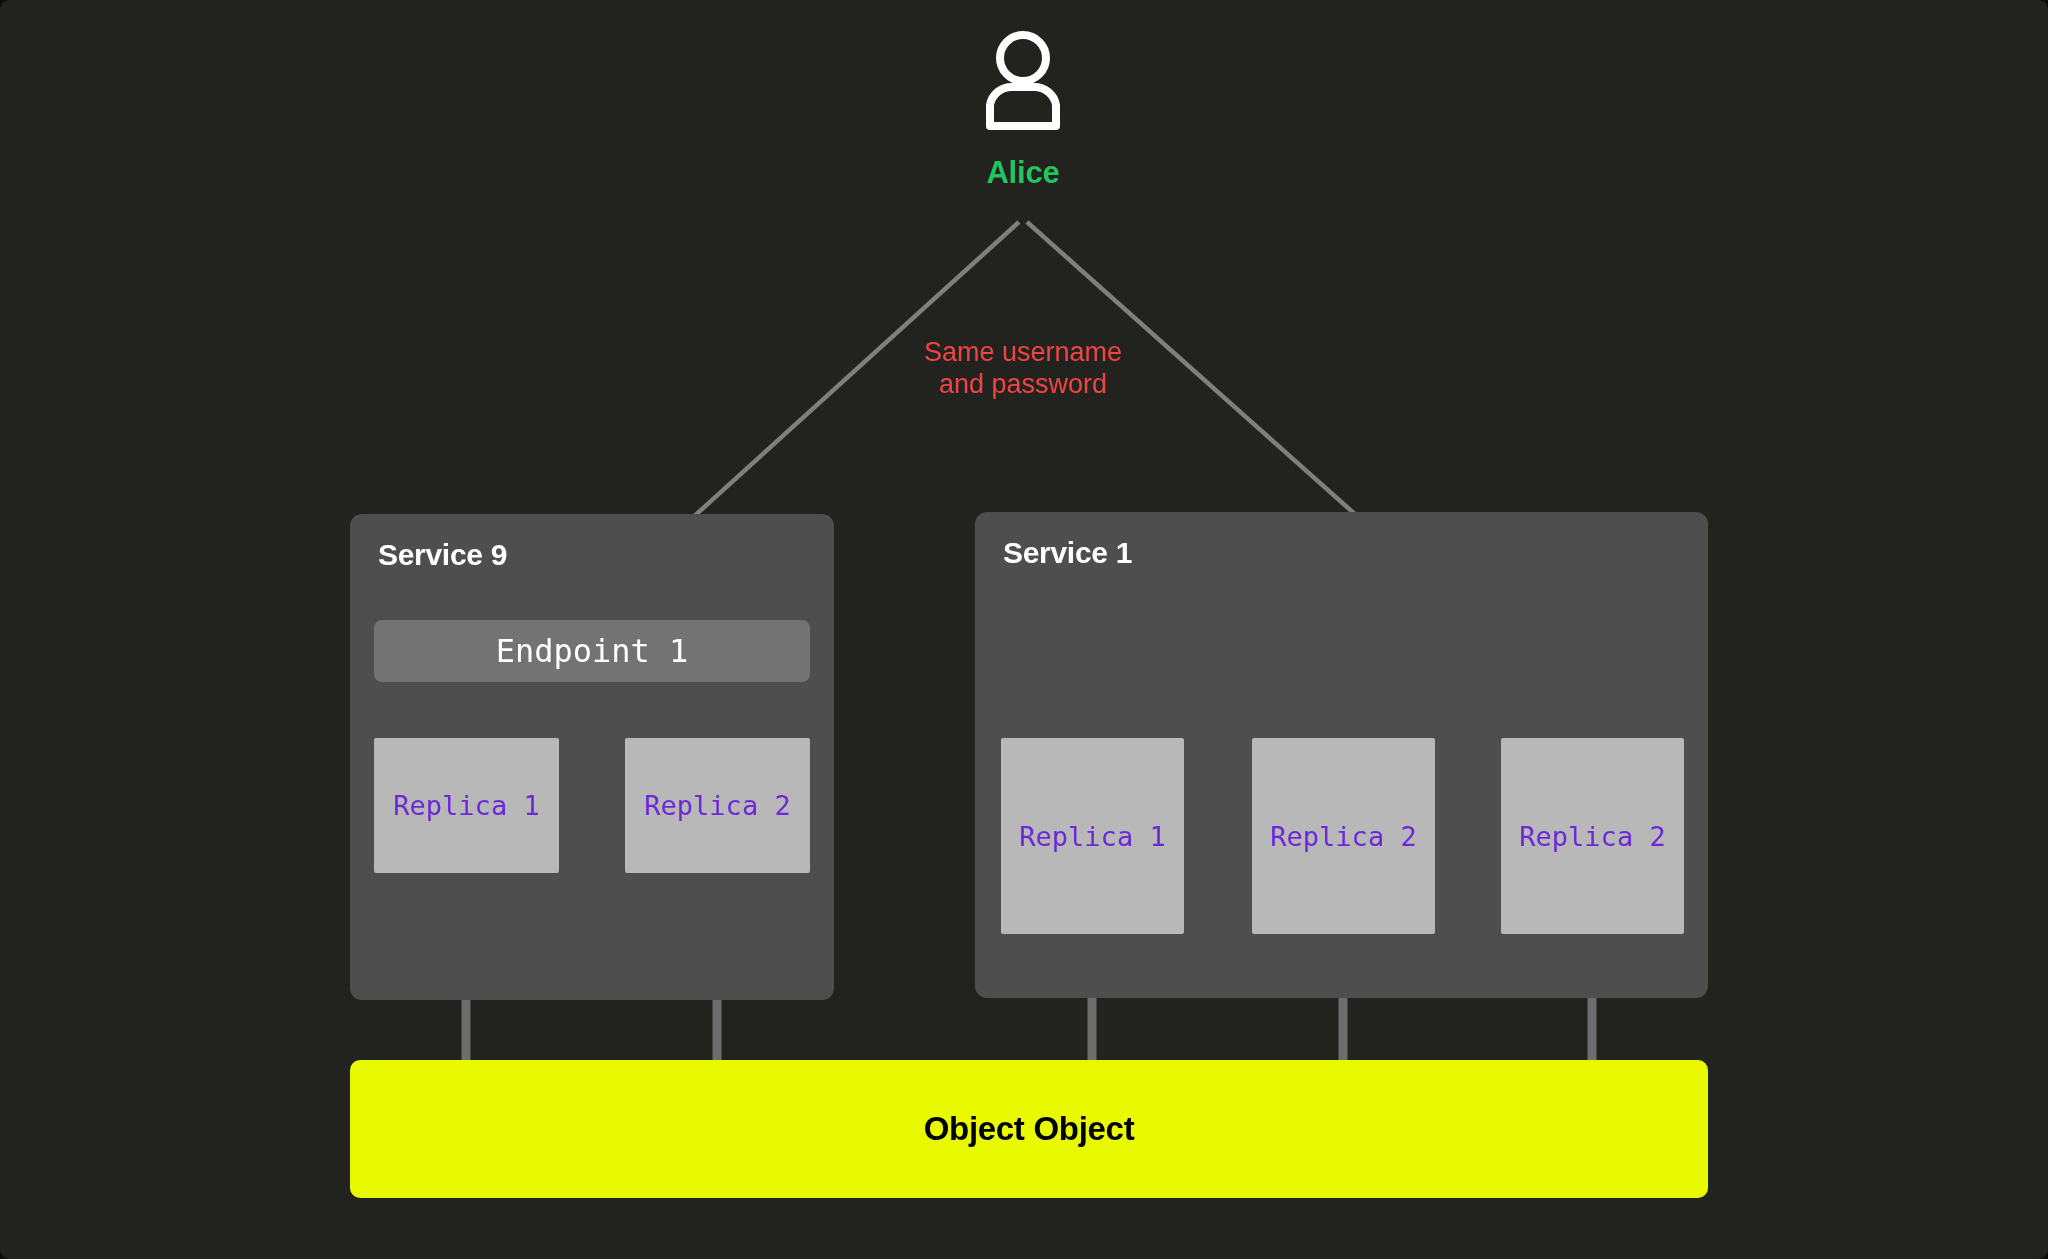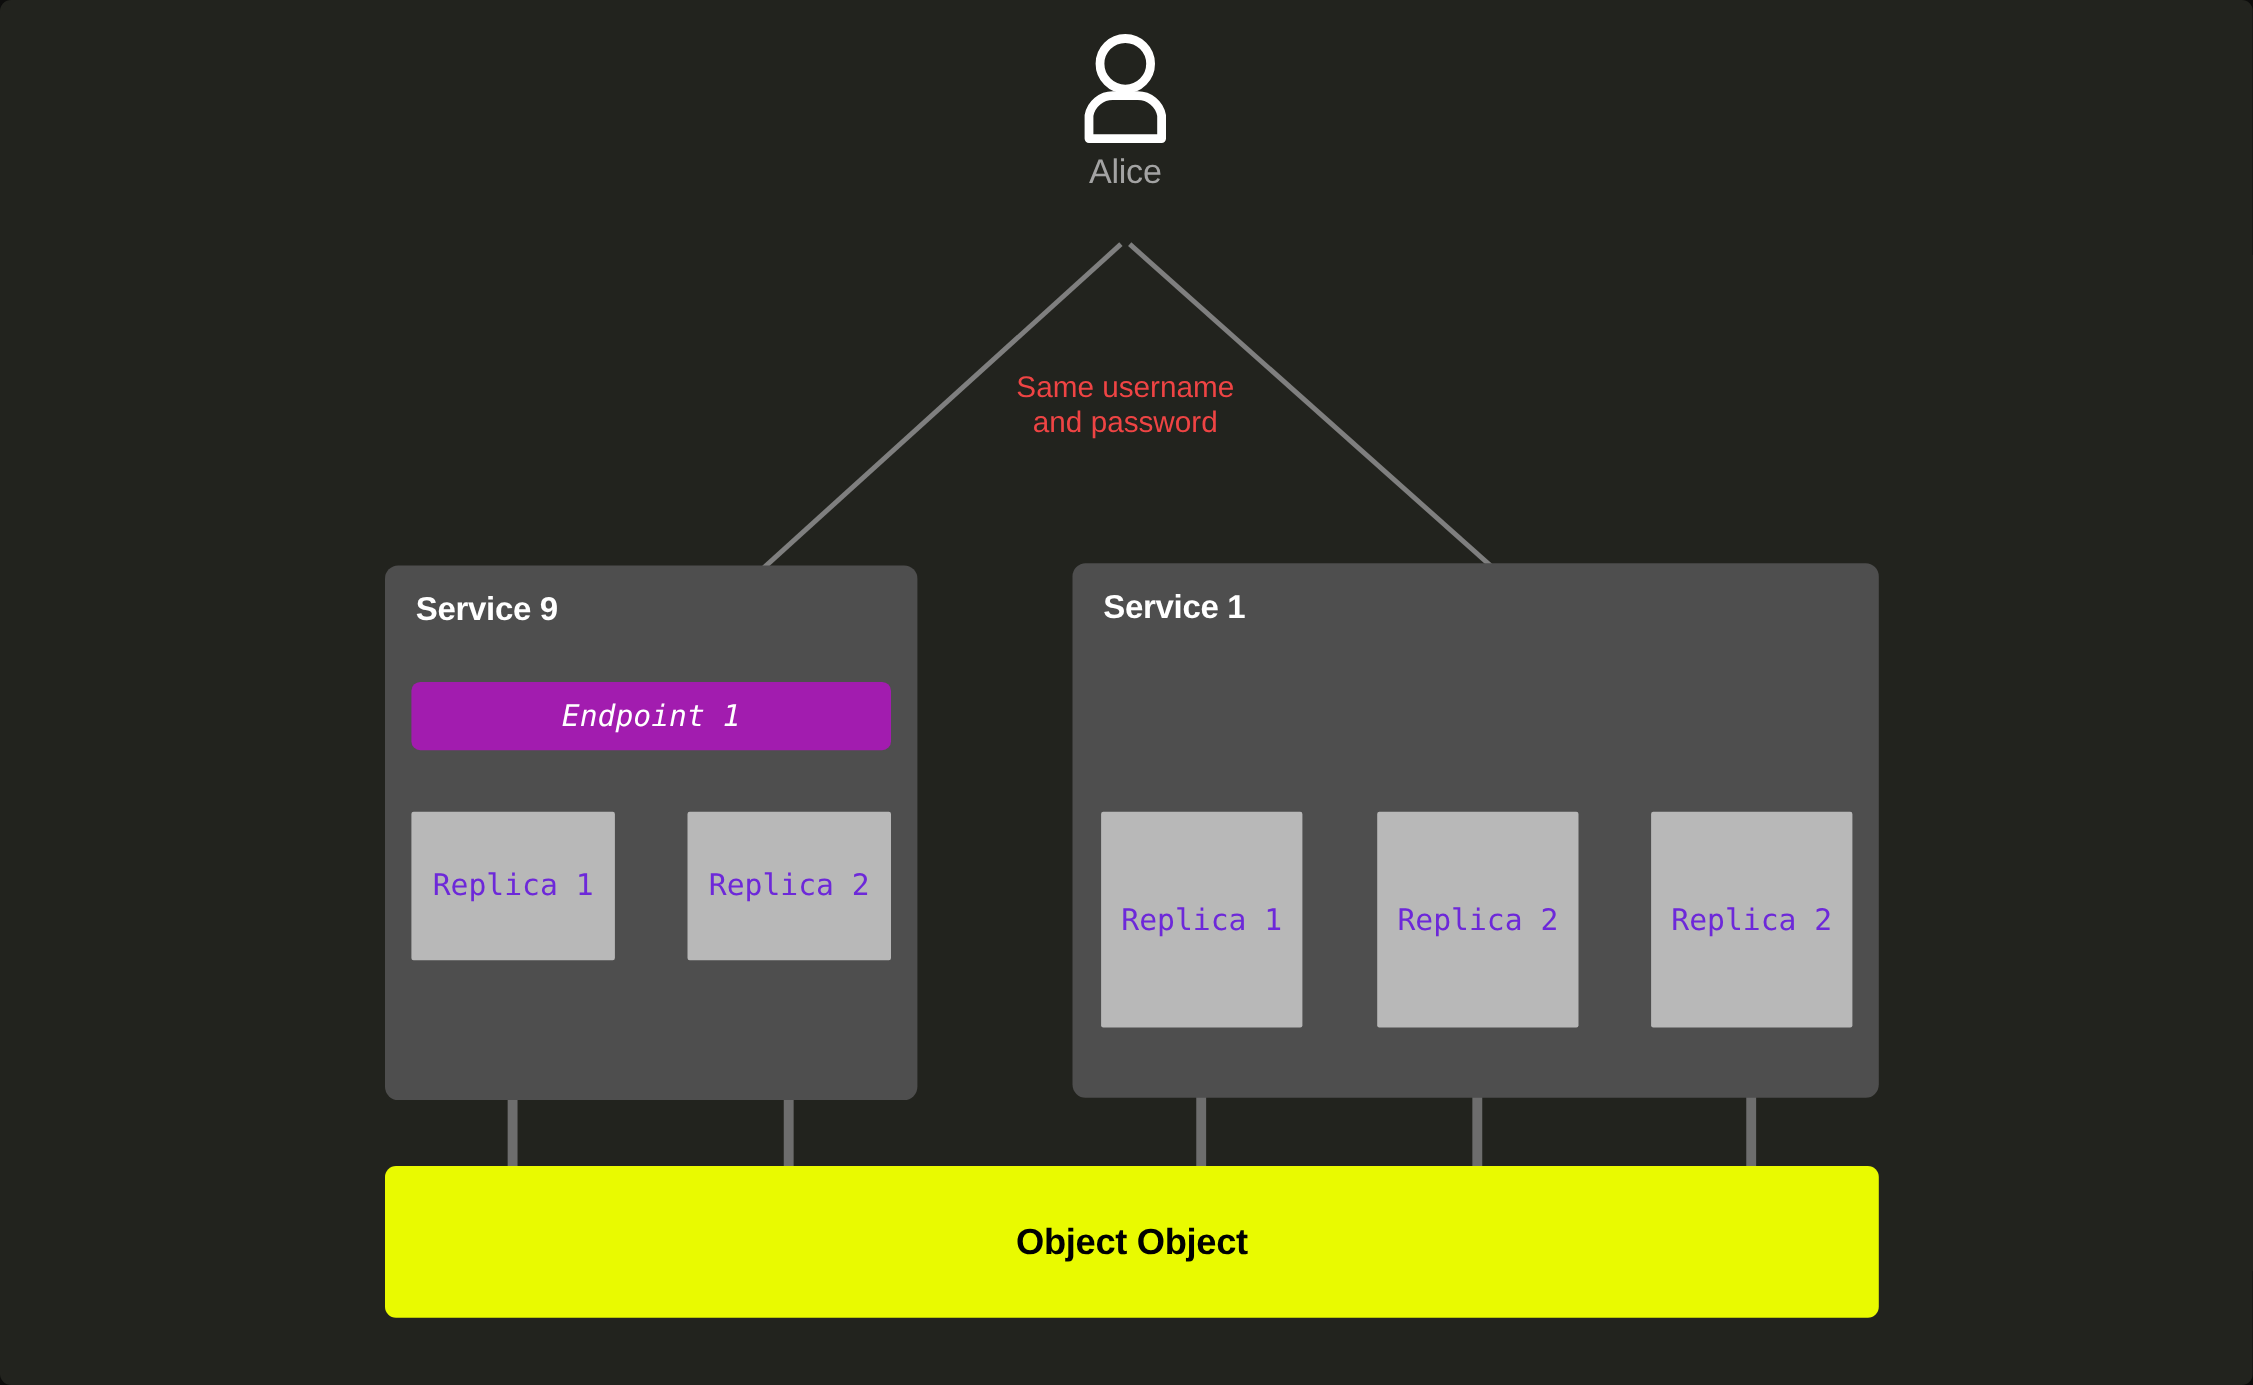--- a/index.html
+++ b/index.html
@@ -28,24 +28,24 @@
   .actor {
     position: absolute;
     left: 923px;
     top: 30px;
     width: 200px;
     text-align: center;
     z-index: 6;
   }
   .actor-icon { display: block; margin: 0 auto; }
   .actor-label {
-    margin-top: 8px;
-    color: #a3a3a3;
+    margin-top: 25px;
+    color: #22c55e;
     font-size: 31px;
-    font-weight: normal;
+    font-weight: bold;
     letter-spacing: -0.2px;
   }
 
   
   .edge-caption {
     position: absolute;
     left: 823px;
     top: 337px;
     width: 400px;
     text-align: center;
@@ -72,30 +72,29 @@
     left: 28px;
     top: 24px;
     color: #ffffff;
     font-size: 30px;
     font-weight: bold;
     letter-spacing: -0.3px;
   }
 
   .endpoint {
     position: absolute;
-    background: #a21caf;
+    background: #737373;
     border-radius: 8px;
     color: #ffffff;
     font-family: "DejaVu Sans Mono", monospace;
-    font-size: 27px;
+    font-size: 32px;
     display: flex;
     align-items: center;
     justify-content: center;
     z-index: 4;
-    font-style: italic;
   }
   #endpoint-1 { left: 374px; top: 620px; width: 436px; height: 62px; }
   #endpoint-2 { left: 1001px; top: 618px; width: 681px; height: 62px; }
 
   .replica {
     position: absolute;
     background: #b8b8b8;
     border-radius: 2px;
     color: #6d28d9;
     font-family: "DejaVu Sans Mono", monospace;

